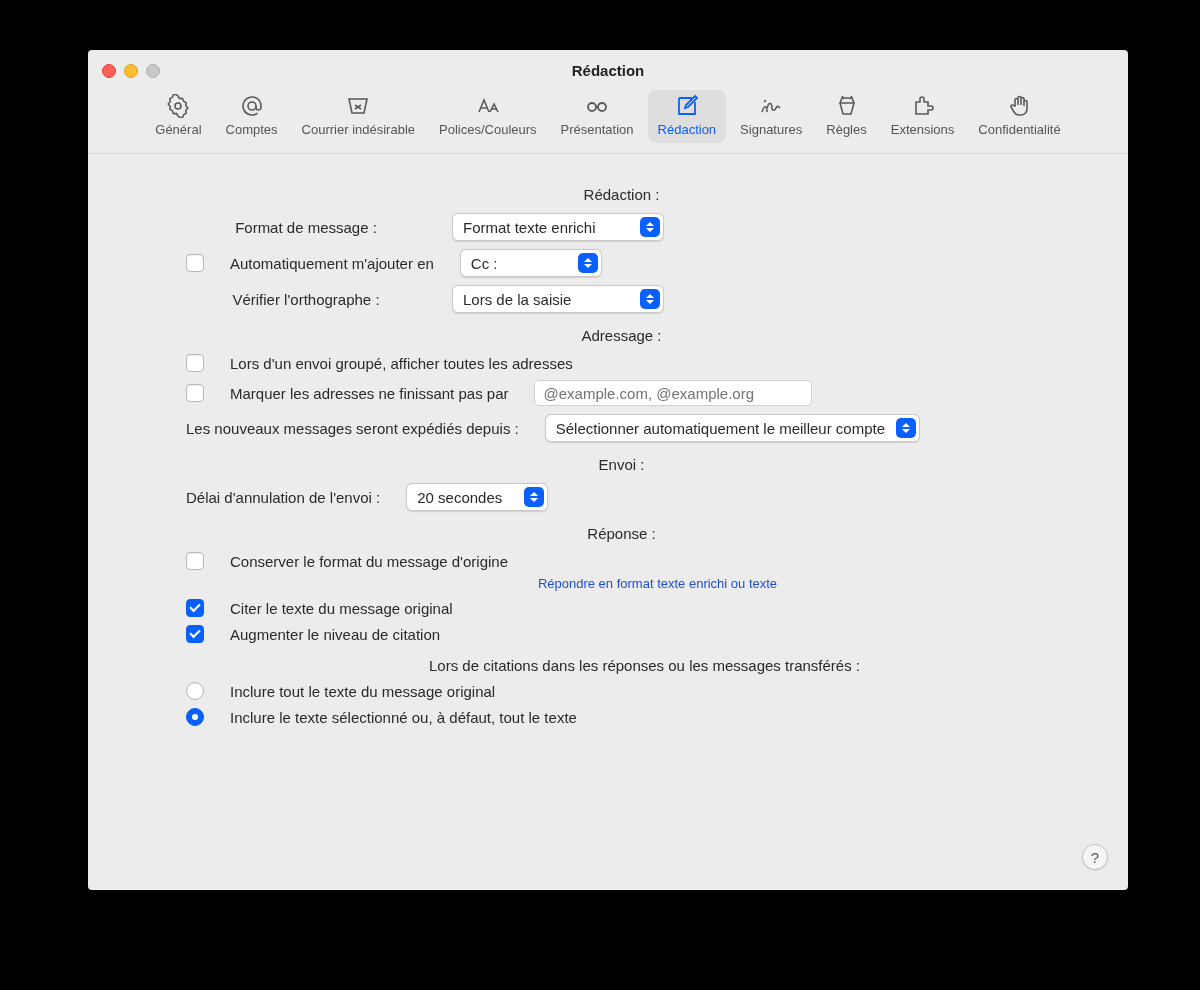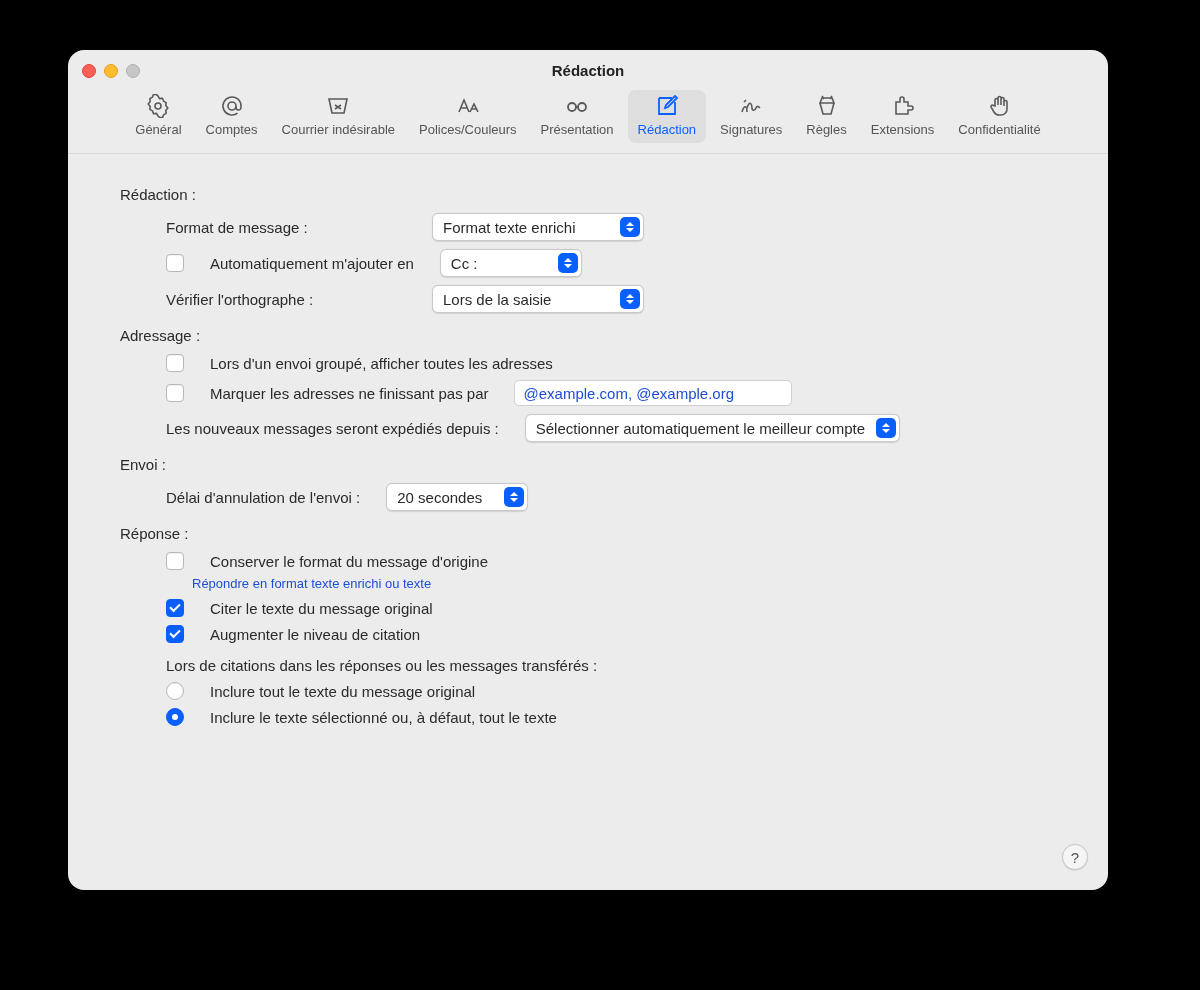--- a/index.html
+++ b/index.html
@@ -7,28 +7,29 @@
     padding: 0;
     background: #000;
     width: 1200px;
     height: 990px;
     font-family: -apple-system, "Helvetica Neue", Arial, sans-serif;
     font-size: 15px;
     color: #222;
   }
   .window {
     position: absolute;
-    left: 68px;
+    left: 88px;
     top: 50px;
     width: 1040px;
     height: 840px;
     background: #ececec;
-    border-radius: 16px;
+    border-radius: 4px;
     box-shadow: 0 30px 60px rgba(0,0,0,0.5);
     overflow: hidden;
+    text-align: center;
   }
   .titlebar {
     position: relative;
     height: 40px;
     display: flex;
     align-items: center;
     justify-content: center;
   }
   .traffic {
     position: absolute;
@@ -154,21 +155,21 @@
     width: 6px; height: 6px;
     border-radius: 50%;
     background: #fff;
   }
   .textfield {
     background: #fff;
     border: 0.5px solid #d0d0d0;
     border-radius: 5px;
     height: 24px;
     padding: 0 8px;
-    color: #1d4ed8;
+    color: #737373;
     display: inline-flex;
     align-items: center;
     min-width: 260px;
   }
   .hint {
     margin-left: 72px;
     font-size: 13px;
     color: #1d4ed8;
     margin-top: -2px;
     margin-bottom: 8px;

